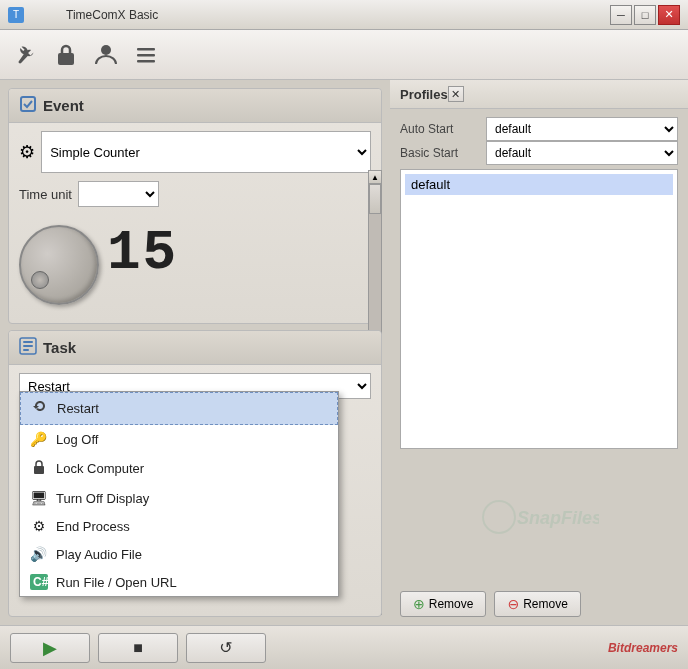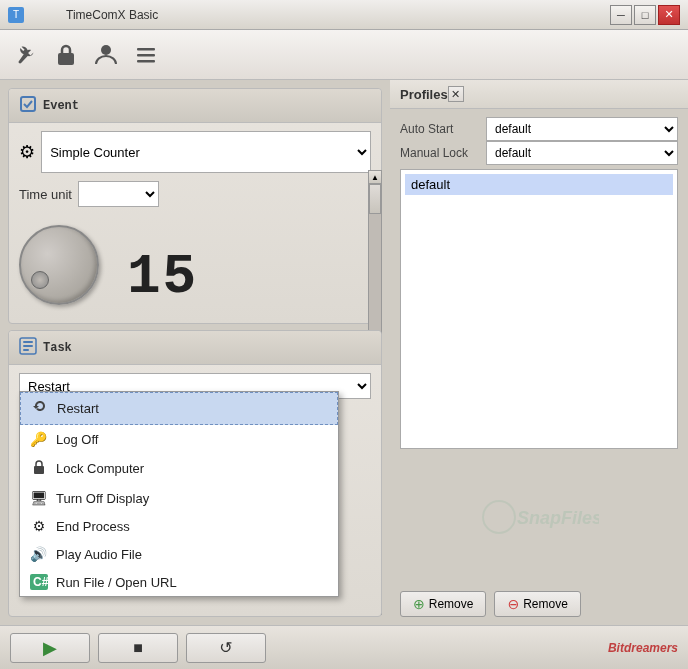--- a/index.html
+++ b/index.html
@@ -118,23 +118,22 @@
       display: flex;
       align-items: center;
       padding: 6px 10px;
       background: linear-gradient(to bottom, #ddd8d0, #ccc8c0);
       border-bottom: 1px solid #bbb;
       border-radius: 4px 4px 0 0;
       gap: 6px;
     }
     .section-title {
       font-weight: bold;
-      font-size: 12px;
+      font-size: 15px;
       color: #333;
-      font-family: Liberation Mono, monospace;
     }
 
     
     .event-section {
       flex-shrink: 0;
     }
 
     .event-body {
       padding: 8px 10px;
       display: flex;
@@ -170,23 +169,23 @@
       height: 24px;
       border: 1px solid #aaa;
       background: white;
       padding: 12px 4px;
       font-size: 13px;
       cursor: pointer;
     }
 
     .knob-area {
       display: flex;
-      align-items: flex-end;
+      align-items: flex-start;
       padding: 10px 0;
-      gap: 28px;
+      gap: 8px;
     }
     .knob {
       width: 80px;
       height: 80px;
       border-radius: 50%;
       background: radial-gradient(circle at 35% 35%, #d0ccc8, #9c9890);
       border: 2px solid #888;
       position: relative;
       box-shadow: 2px 2px 4px rgba(0,0,0,0.3), inset -2px -2px 4px rgba(0,0,0,0.2);
     }
@@ -603,21 +602,21 @@
       <div class="profiles-close">✕</div>
     </div>
     <div class="profiles-body">
       <div class="profile-row">
         <span class="profile-label">Auto Start</span>
         <select class="profile-select">
           <option>default</option>
         </select>
       </div>
       <div class="profile-row">
-        <span class="profile-label">Manual Lock</span>
+        <span class="profile-label">Basic Start</span>
         <select class="profile-select">
           <option>default</option>
         </select>
       </div>
       <div class="profiles-list">
         <div class="profile-list-item active">default</div>
       </div>
     </div>
 
     <div class="snapfiles-watermark">

